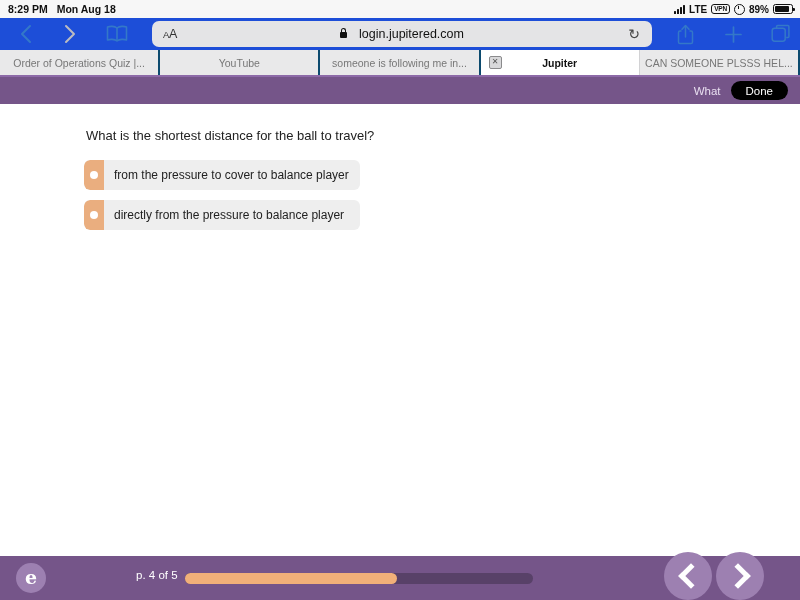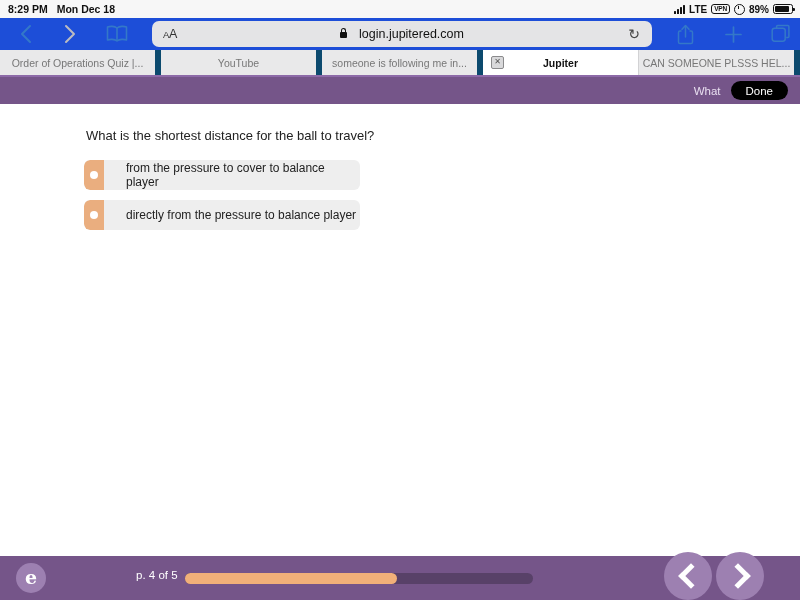--- a/index.html
+++ b/index.html
@@ -204,21 +204,21 @@
   }
   .tab {
     position: relative;
     flex: 1 1 0;
     height: 100%;
     display: flex;
     align-items: center;
     justify-content: center;
     font-size: 10.5px;
     color: #777;
-    border-right: 6px solid #0c4a6e;
+    border-right: 2px solid #0c4a6e;
     overflow: hidden;
     white-space: nowrap;
     box-sizing: border-box;
   }
   .tab.active {
     background: #ffffff;
     color: #111;
     font-weight: bold;
     border-right: 1px solid #d2d2d4;
   }
@@ -303,21 +303,21 @@
     flex: 0 0 20px;
   }
   .choice-handle .dot {
     width: 8px; height: 8px;
     border-radius: 50%;
     background: #ffffff;
   }
   .choice-label {
     display: flex;
     align-items: center;
-    padding-left: 22px;
+    padding-left: 10px;
     font-size: 12px;
     color: #222;
   }
 
   
   .bottombar {
     position: absolute;
     left: 0; bottom: 0;
     width: 800px;
     height: 44px;
@@ -384,21 +384,21 @@
   .chev.right { transform: rotate(-135deg); margin-right: 5px; }
 </style>
 </head>
 <body>
 
 <div id="screen">
 
   <div class="statusbar">
     <div class="status-left">
       <span>8:29 PM</span>
-      <span>Mon Dec 18</span>
+      <span>Mon Aug 18</span>
     </div>
     <div class="status-right">
       <span class="signal-bars">
           <i></i>
           <i></i>
           <i></i>
           <i></i>
         </span>
       <span>LTE</span>
       <span class="vpn-badge">VPN</span>

